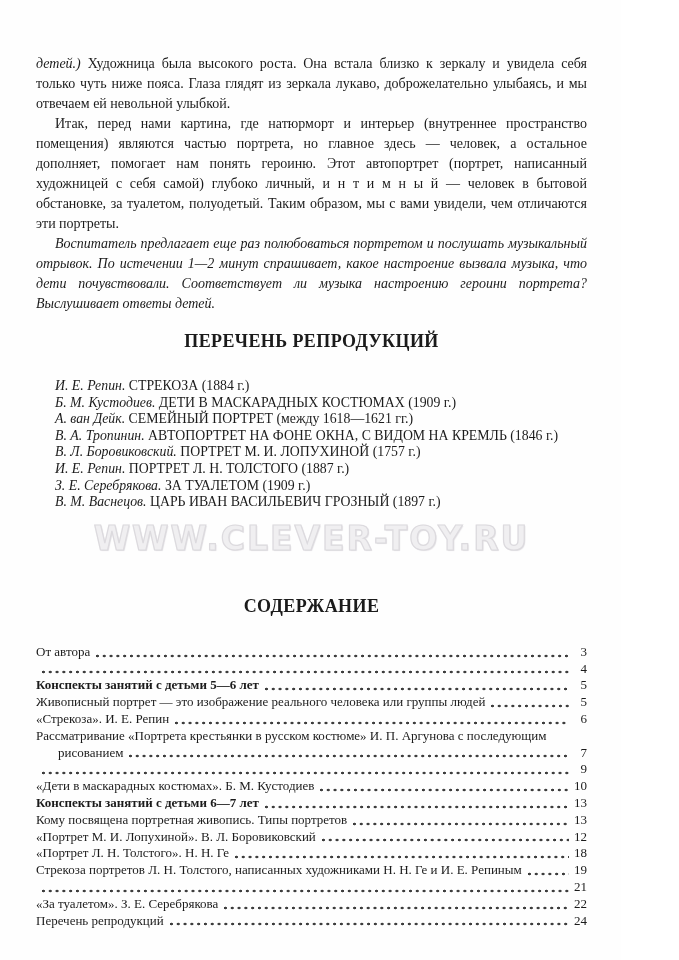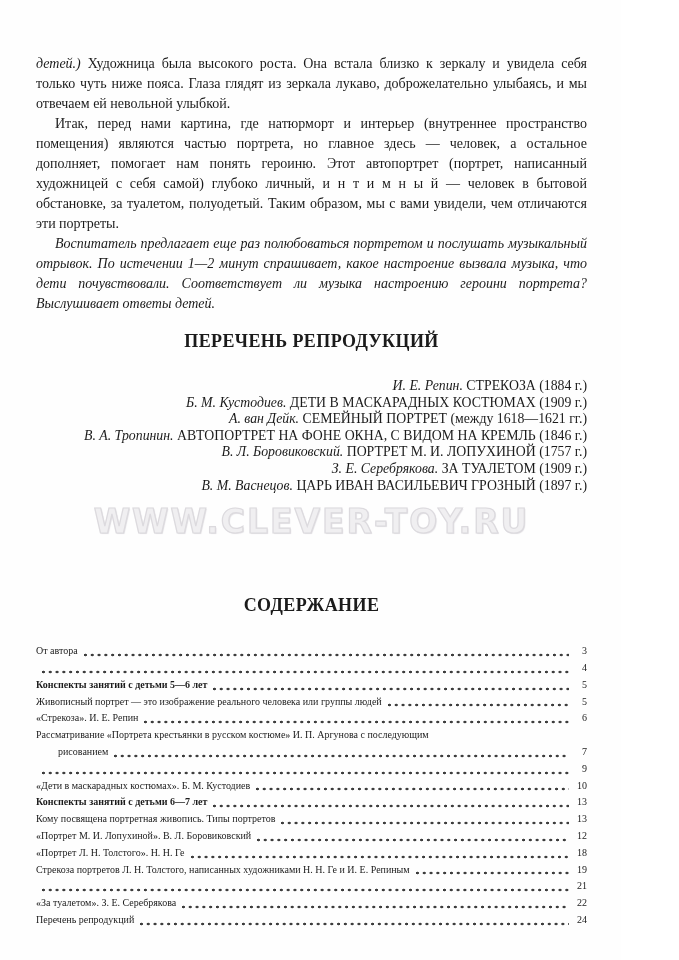--- a/index.html
+++ b/index.html
@@ -26,45 +26,44 @@
   }
   .indent { text-indent: 19px; }
   .italic { font-style: italic; }
   h1.head {
     font-size: 18px;
     font-weight: bold;
     text-align: center;
     letter-spacing: 0.4px;
     margin: 17px 0 26px 0;
   }
-  h1.toc-head { margin: 48px 0 27px 0; }
+  h1.toc-head { margin: 32px 0 27px 0; }
   .repro-list {
     margin: 0 0 0 19px;
     font-size: 13.8px;
     line-height: 16.6px;
-    text-align: right;
   }
   .repro-item { white-space: nowrap; }
   .repro-author { font-style: italic; }
   .watermark {
     margin-top: 3px;
     text-align: center;
     font-family: "DejaVu Sans", sans-serif;
     font-weight: bold;
     font-size: 33px;
     line-height: 50px;
     letter-spacing: 2px;
     white-space: nowrap;
     color: #f0eff1;
     -webkit-text-stroke: 1.2px #dcdade;
     text-shadow: 0 0 1px #d6d4d8, 1px 1px 1px #e3e1e5;
     user-select: none;
   }
   .toc {
-    font-size: 10px;
+    font-size: 13px;
     line-height: 16.8px;
   }
   .toc-row {
     display: flex;
     align-items: baseline;
   }
   .toc-label { white-space: nowrap; }
   .toc-label.bold { font-weight: bold; }
   .toc-cont .toc-label { padding-left: 22px; }
   .leader {
@@ -95,20 +94,21 @@
   <p class="body-text indent italic">Воспитатель предлагает еще раз полюбоваться портретом и послушать музыкальный отрывок. По истечении 1—2 минут спрашивает, какое настроение вызвала музыка, что дети почувствовали. Соответствует ли музыка настроению героини портрета? Выслушивает ответы детей.</p>
 
   <h1 class="head">ПЕРЕЧЕНЬ РЕПРОДУКЦИЙ</h1>
 
   <div class="repro-list">
       <div class="repro-item"><span class="repro-author">И. Е. Репин. </span><span class="repro-title">СТРЕКОЗА (1884 г.)</span></div>
       <div class="repro-item"><span class="repro-author">Б. М. Кустодиев. </span><span class="repro-title">ДЕТИ В МАСКАРАДНЫХ КОСТЮМАХ (1909 г.)</span></div>
       <div class="repro-item"><span class="repro-author">А. ван Дейк. </span><span class="repro-title">СЕМЕЙНЫЙ ПОРТРЕТ (между 1618—1621 гг.)</span></div>
       <div class="repro-item"><span class="repro-author">В. А. Тропинин. </span><span class="repro-title">АВТОПОРТРЕТ НА ФОНЕ ОКНА, С ВИДОМ НА КРЕМЛЬ (1846 г.)</span></div>
       <div class="repro-item"><span class="repro-author">В. Л. Боровиковский. </span><span class="repro-title">ПОРТРЕТ М. И. ЛОПУХИНОЙ (1757 г.)</span></div>
+      <div class="repro-item"><span class="repro-author">И. Е. Репин. </span><span class="repro-title">ПОРТРЕТ Л. Н. ТОЛСТОГО (1887 г.)</span></div>
       <div class="repro-item"><span class="repro-author">З. Е. Серебрякова. </span><span class="repro-title">ЗА ТУАЛЕТОМ (1909 г.)</span></div>
       <div class="repro-item"><span class="repro-author">В. М. Васнецов. </span><span class="repro-title">ЦАРЬ ИВАН ВАСИЛЬЕВИЧ ГРОЗНЫЙ (1897 г.)</span></div>
     </div>
 
   <div class="watermark">WWW.CLEVER-TOY.RU</div>
 
   <h1 class="head toc-head">СОДЕРЖАНИЕ</h1>
 
   <div class="toc">
       <div class="toc-row">

